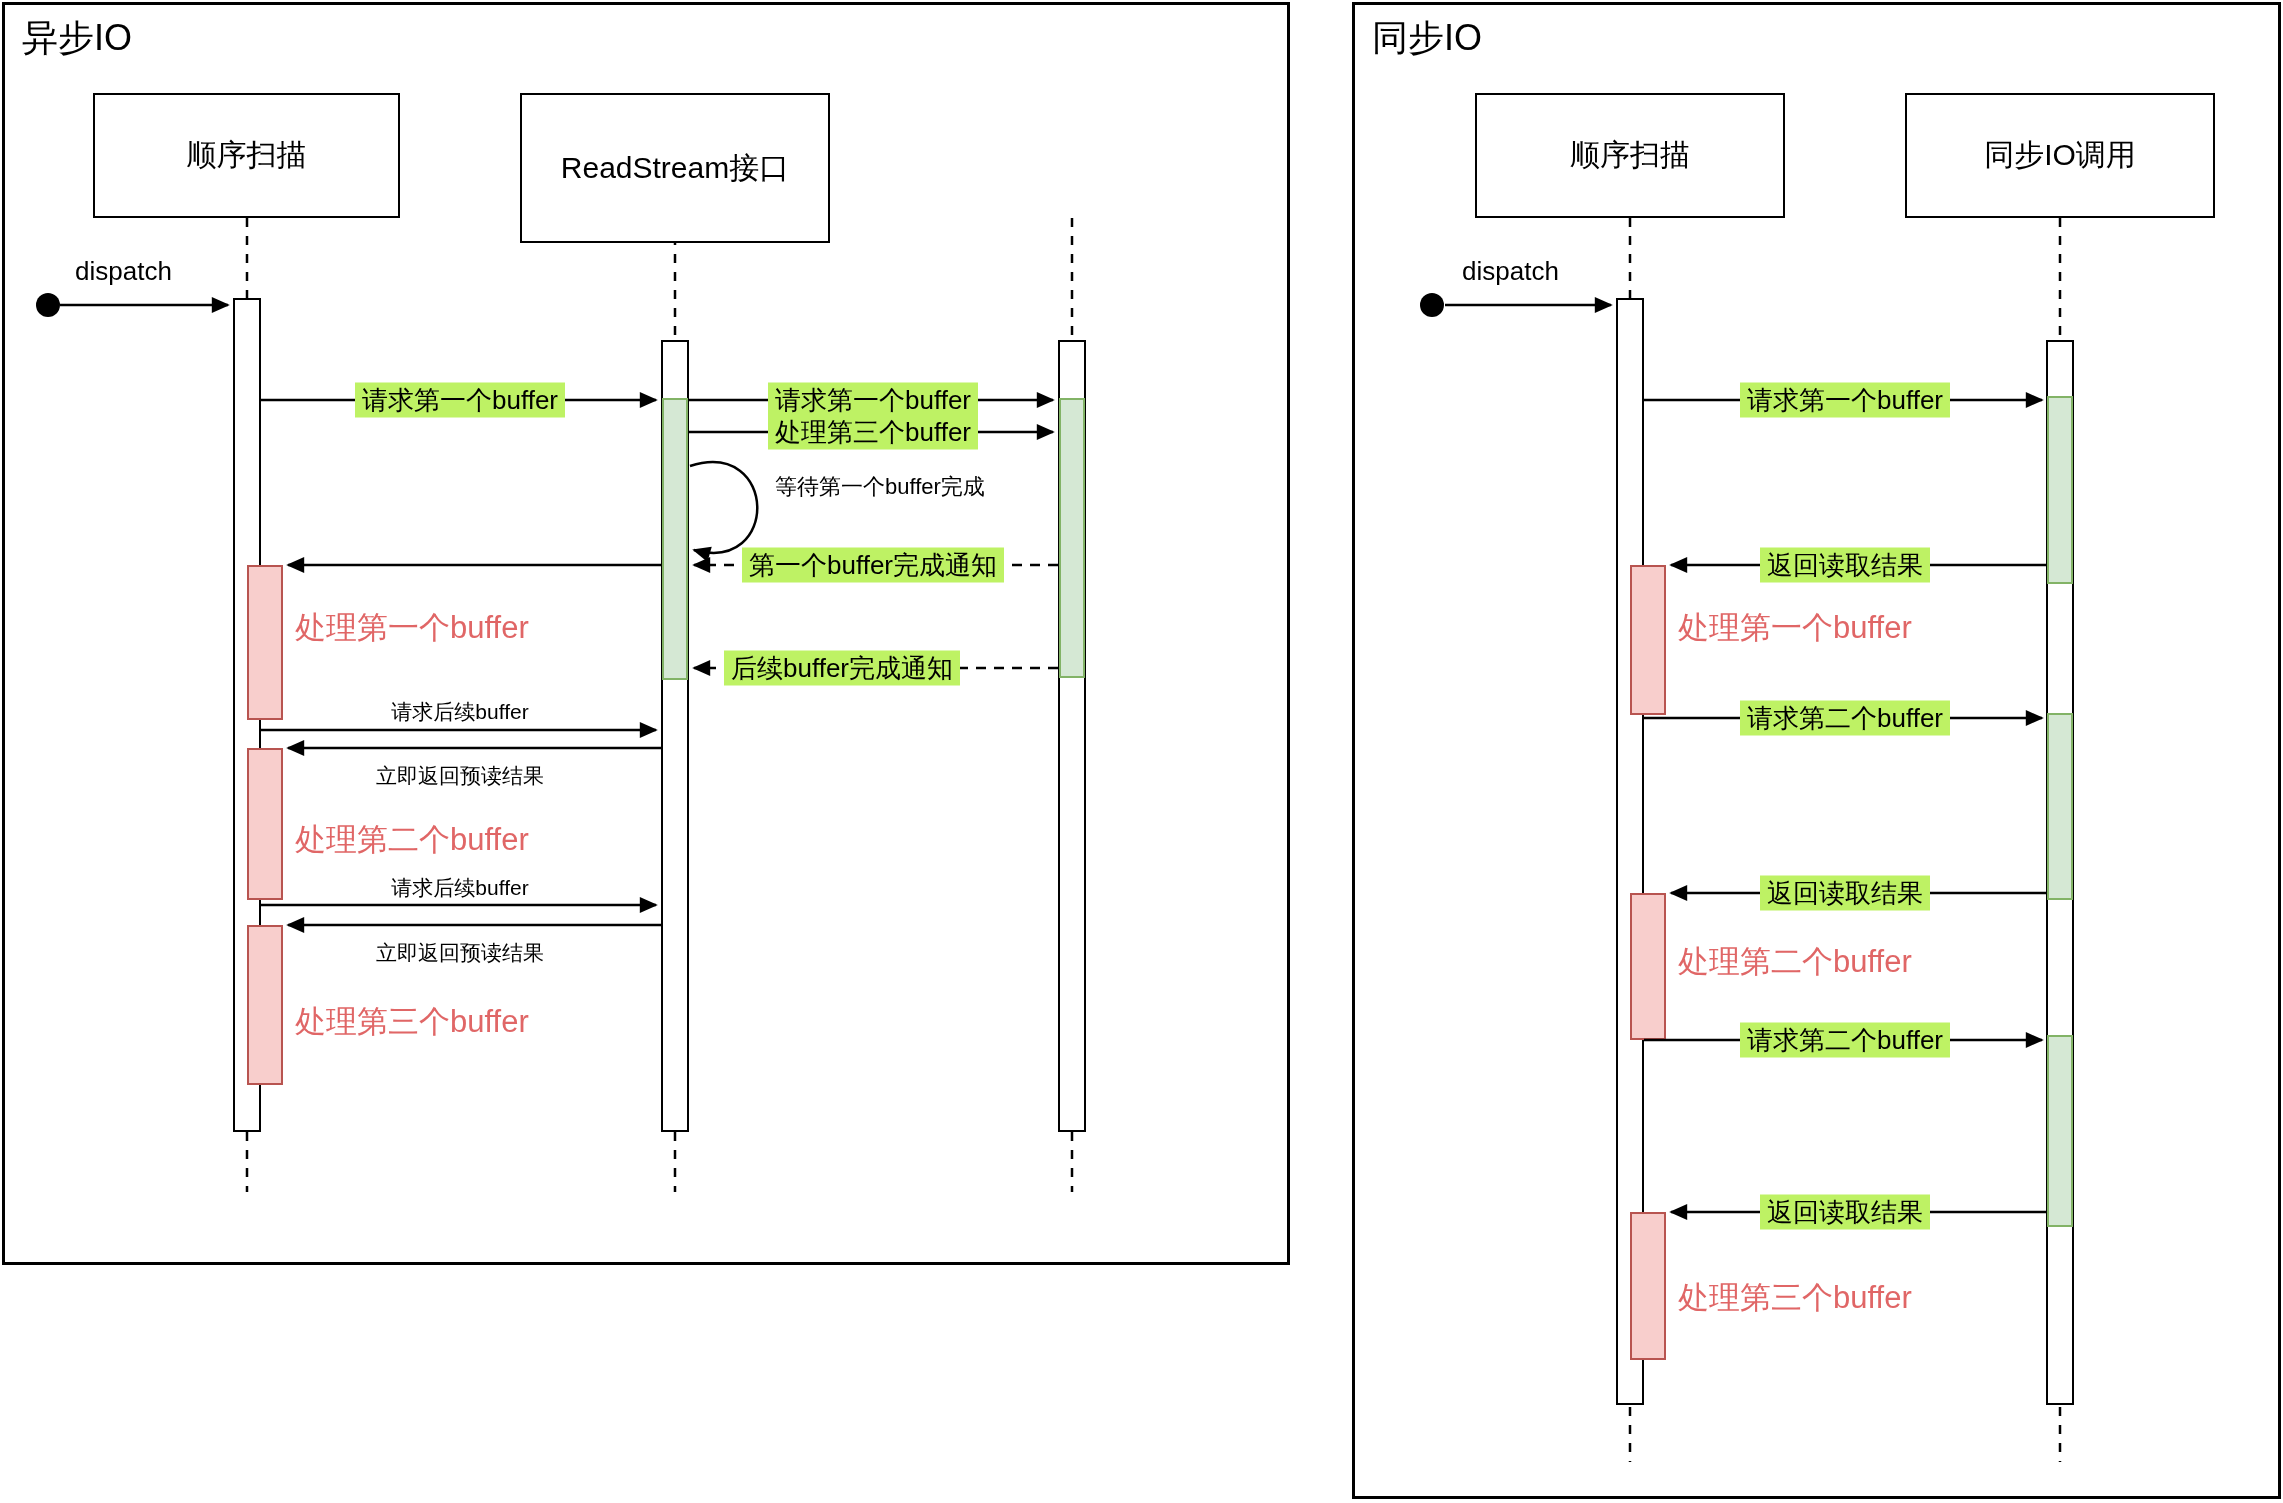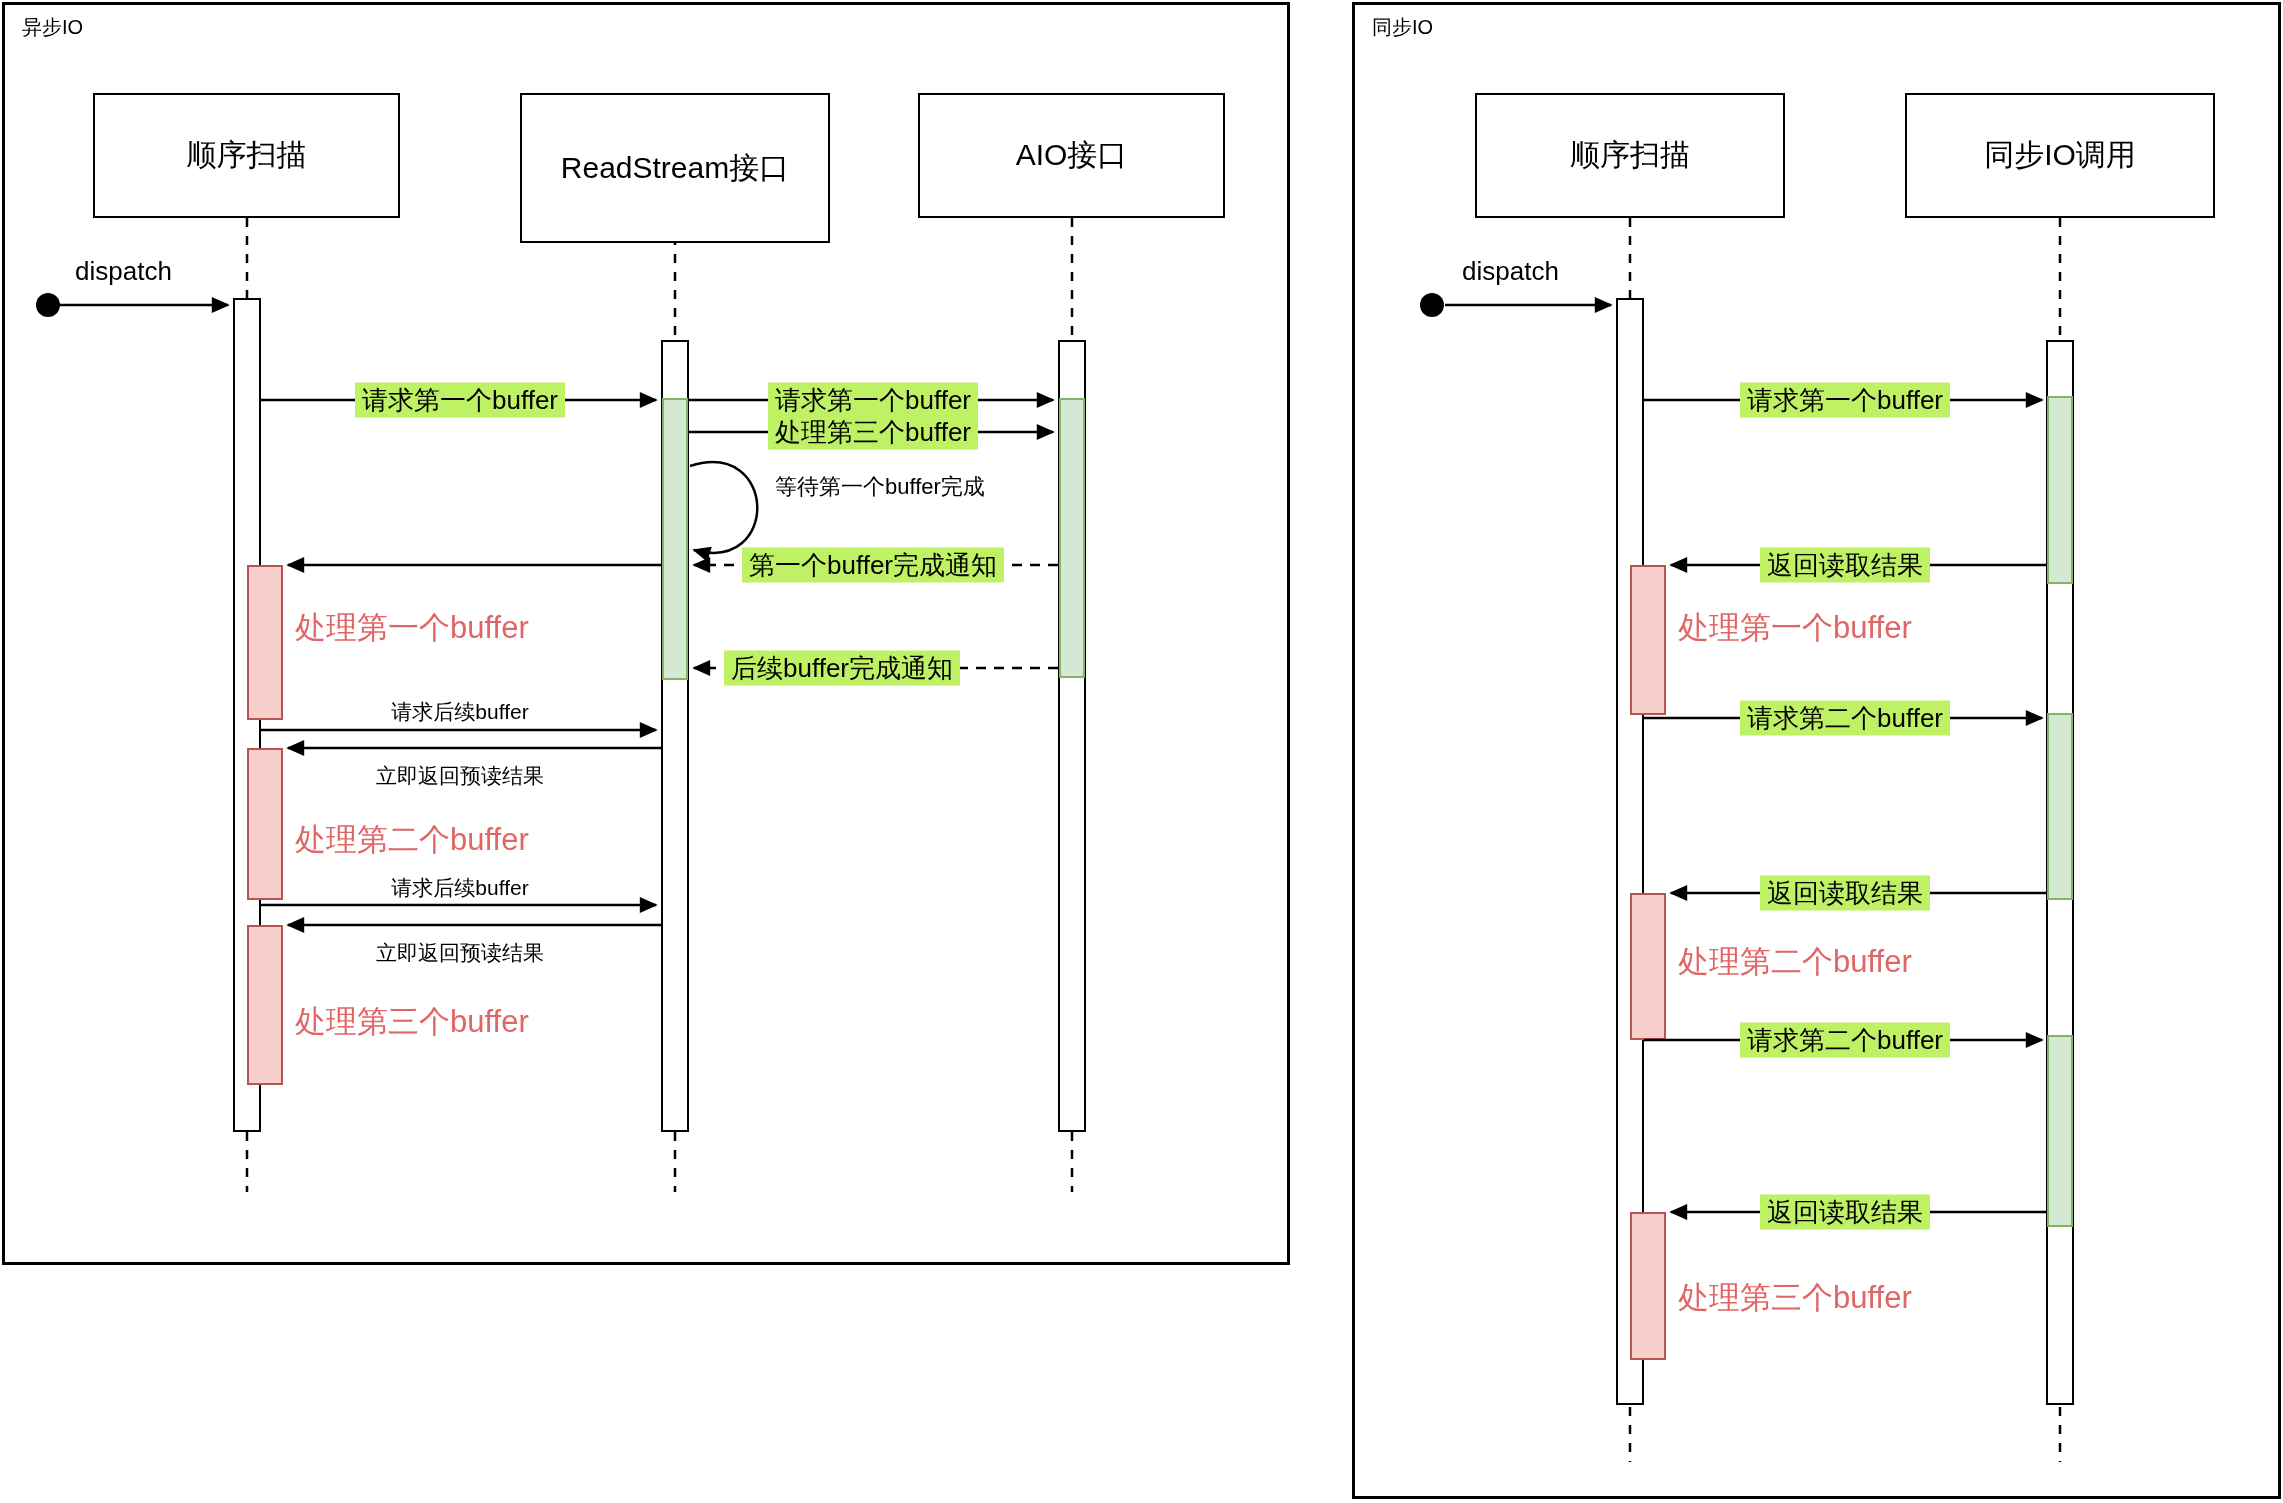--- a/index.html
+++ b/index.html
@@ -1,19 +1,19 @@
 <!DOCTYPE html>
 <html><head>
 <meta charset="utf-8">
 <style>
   html,body { margin:0; padding:0; background:#fff; }
   body { font-family:"Liberation Sans","DejaVu Sans",sans-serif; color:#000; }
   .stage { position:relative; width:2283px; height:1503px; background:#fff; overflow:hidden; }
   .panel { position:absolute; border:3px solid #000; background:#fff; box-sizing:border-box; z-index:0; }
-  .title { position:absolute; font-size:20px; z-index:6; white-space:nowrap; }
+  .title { position:absolute; font-size:36px; z-index:6; white-space:nowrap; }
   .actor { position:absolute; border:2.5px solid #000; background:#fff; box-sizing:border-box;
            display:flex; align-items:center; justify-content:center; font-size:30px; z-index:2; }
   .wires  { position:absolute; left:0; top:0; z-index:1; }
   .arrows { position:absolute; left:0; top:0; z-index:4; pointer-events:none; }
   .bar { position:absolute; background:#fff; border:2px solid #000; box-sizing:border-box; z-index:2; }
   .bar.green { background:#d5e8d4; border-color:#82b366; z-index:3; }
   .bar.red   { background:#f8cecc; border-color:#b85450; z-index:3; }
   .label { position:absolute; z-index:5; white-space:nowrap; font-size:26px; }
   .label.online { transform:translate(-50%,-50%); background:#bef264; padding:0 7px; }
   .label.small  { font-size:21px; transform:translate(-50%,-50%); }
@@ -44,23 +44,20 @@
   </svg>
 
   <div class="title" style="left:22px;top:14px">异步IO</div>
   <div class="title" style="left:1372px;top:14px">同步IO</div>
 
   <div class="actor" style="left:93px;top:93px;width:307px;height:125px">
     <span>顺序扫描</span>
   </div>
   <div class="actor" style="left:520px;top:93px;width:310px;height:150px">
     <span>ReadStream接口</span>
-  </div>
-  <div class="actor" style="left:918px;top:93px;width:307px;height:125px">
-    <span>AIO接口</span>
   </div>
   <div class="actor" style="left:1475px;top:93px;width:310px;height:125px">
     <span>顺序扫描</span>
   </div>
   <div class="actor" style="left:1905px;top:93px;width:310px;height:125px">
     <span>同步IO调用</span>
   </div>
 
   <div class="bar" style="left:233px;top:298px;width:28px;height:834px"></div>
   <div class="bar" style="left:661px;top:340px;width:28px;height:792px"></div>

